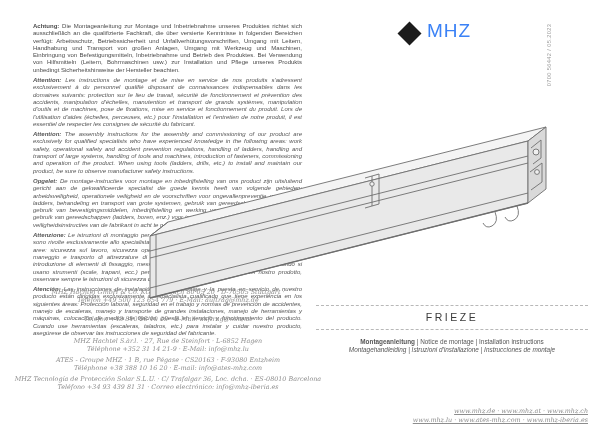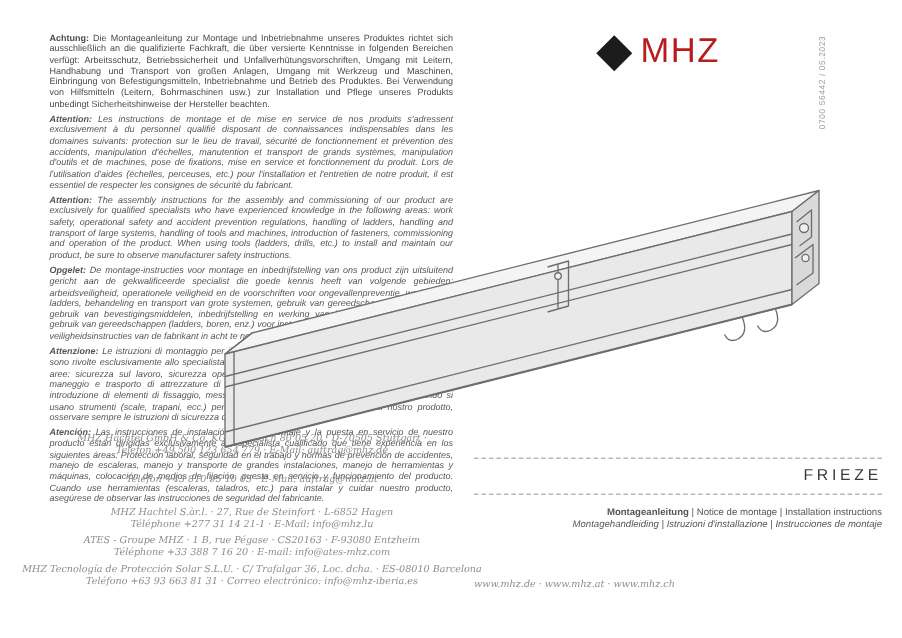--- a/index.html
+++ b/index.html
@@ -12,58 +12,58 @@
   .notice{margin:0 0 3px 0;font-size:6px;line-height:7.3px;text-align:justify;color:#4a4a4a;}
   .notice .lead{font-weight:bold;}
   .notice.it{font-style:italic;color:#555555;}
   
   .addresses{position:absolute;left:10px;top:289px;width:316px;text-align:center;}
   .addr{margin:0 0 3.2px 0;font-family:"DejaVu Serif",serif;font-style:italic;
         font-size:6.4px;line-height:7.9px;color:#8d8d8d;}
   
   .logo{position:absolute;left:401px;top:20px;display:flex;align-items:center;}
   .diamond{width:17px;height:17px;background:#1c1c1c;transform:rotate(45deg);margin:4px 9px 0 0;}
-  .brand{font-size:23px;letter-spacing:1px;color:#b91c1c;font-weight:500;}
+  .brand{font-size:19px;letter-spacing:1px;color:#3b82f6;font-weight:500;}
   
   .docnum{position:absolute;left:513px;top:52px;width:72px;text-align:center;
           transform:rotate(-90deg);font-size:5.6px;color:#9a9a9a;letter-spacing:.4px;}
   
   .drawing{position:absolute;left:143px;top:100px;}
   
-  .frieze-box{position:absolute;left:316px;top:305px;width:272px;text-align:right;}
+  .frieze-box{position:absolute;left:316px;top:305px;width:272px;text-align:center;}
   .frieze-title{border-top:1px dashed #b8b8b8;border-bottom:1px dashed #b8b8b8;
                 padding:5px 0 6px 0;font-size:10.5px;letter-spacing:2.5px;color:#3a3a3a;}
   .subtitles{margin-top:8px;font-size:6.4px;line-height:8.4px;color:#565656;}
   .subtitles .b{font-weight:bold;}
   .subtitles .line2{font-style:italic;}
-  .websites{position:absolute;left:316px;top:385px;width:272px;text-align:left;
+  .websites{position:absolute;left:316px;top:407px;width:272px;text-align:right;
             font-family:"DejaVu Serif",serif;font-style:italic;font-size:6.4px;
-            line-height:8.6px;color:#8d8d8d;}
+            line-height:8.6px;color:#8d8d8d;text-decoration:underline;}
 </style>
 </head>
 <body>
 
 <div class="page">
 
   <div class="notices">
     <p class="notice"><span class="lead">Achtung:</span> <span>Die Montageanleitung zur Montage und Inbetriebnahme unseres Produktes richtet sich ausschließlich an die qualifizierte Fachkraft, die über versierte Kenntnisse in folgenden Bereichen verfügt: Arbeitsschutz, Betriebssicherheit und Unfallverhütungsvorschriften, Umgang mit Leitern, Handhabung und Transport von großen Anlagen, Umgang mit Werkzeug und Maschinen, Einbringung von Befestigungsmitteln, Inbetriebnahme und Betrieb des Produktes. Bei Verwendung von Hilfsmitteln (Leitern, Bohrmaschinen usw.) zur Installation und Pflege unseres Produkts unbedingt Sicherheitshinweise der Hersteller beachten.</span></p>
     <p class="notice it"><span class="lead">Attention:</span> <span>Les instructions de montage et de mise en service de nos produits s'adressent exclusivement à du personnel qualifié disposant de connaissances indispensables dans les domaines suivants: protection sur le lieu de travail, sécurité de fonctionnement et prévention des accidents, manipulation d'échelles, manutention et transport de grands systèmes, manipulation d'outils et de machines, pose de fixations, mise en service et fonctionnement du produit. Lors de l'utilisation d'aides (échelles, perceuses, etc.) pour l'installation et l'entretien de notre produit, il est essentiel de respecter les consignes de sécurité du fabricant.</span></p>
     <p class="notice it"><span class="lead">Attention:</span> <span>The assembly instructions for the assembly and commissioning of our product are exclusively for qualified specialists who have experienced knowledge in the following areas: work safety, operational safety and accident prevention regulations, handling of ladders, handling and transport of large systems, handling of tools and machines, introduction of fasteners, commissioning and operation of the product. When using tools (ladders, drills, etc.) to install and maintain our product, be sure to observe manufacturer safety instructions.</span></p>
     <p class="notice it"><span class="lead">Opgelet:</span> <span>De montage-instructies voor montage en inbedrijfstelling van ons product zijn uitsluitend gericht aan de gekwalificeerde specialist die goede kennis heeft van volgende gebieden: arbeidsveiligheid, operationele veiligheid en de voorschriften voor ongevallenpreventie, werken met ladders, behandeling en transport van grote systemen, gebruik van gereedschappen en machines, gebruik van bevestigingsmiddelen, inbedrijfstelling en werking van het product. Gelieve bij het gebruik van gereedschappen (ladders, boren, enz.) voor installatie en onderhoud van ons product de veiligheidsinstructies van de fabrikant in acht te nemen.</span></p>
     <p class="notice it"><span class="lead">Attenzione:</span> <span>Le istruzioni di montaggio per il montaggio e la messa in servizio del nostro prodotto sono rivolte esclusivamente allo specialista qualificato, con conoscenze approfondite nelle seguenti aree: sicurezza sul lavoro, sicurezza operativa e norme antinfortunistiche, maneggio di scale, maneggio e trasporto di attrezzature di grandi dimensioni, maneggio di utensili e macchine, introduzione di elementi di fissaggio, messa in servizio e funzionamento del prodotto. Quando si usano strumenti (scale, trapani, ecc.) per l'installazione e la manutenzione del nostro prodotto, osservare sempre le istruzioni di sicurezza del produttore.</span></p>
     <p class="notice it"><span class="lead">Atención:</span> <span>Las instrucciones de instalación para el montaje y la puesta en servicio de nuestro producto están dirigidas exclusivamente al especialista cualificado que tiene experiencia en los siguientes áreas: Protección laboral, seguridad en el trabajo y normas de prevención de accidentes, manejo de escaleras, manejo y transporte de grandes instalaciones, manejo de herramientas y máquinas, colocación de medios de fijación, puesta en servicio y funcionamiento del producto. Cuando use herramientas (escaleras, taladros, etc.) para instalar y cuidar nuestro producto, asegúrese de observar las instrucciones de seguridad del fabricante.</span></p>
   </div>
 
   <div class="addresses">
     <p class="addr"><span>MHZ Hachtel GmbH &amp; Co. KG · Postfach 80 05 20 · D-70505 Stuttgart ·</span><br><span>Telefon +49 500 123 654 779 · E-Mail: auftrag@mhz.de</span></p>
     <p class="addr"><br><span>Telefon +43 810 95 10 05 · E-Mail: auftrag@mhz.at</span></p>
     <p class="addr"><br></p>
-    <p class="addr"><span>MHZ Hachtel S.àr.l. · 27, Rue de Steinfort · L-6852 Hagen</span><br><span>Téléphone +277 31 14 21-1 · E-Mail: info@mhz.lu</span></p>
-    <p class="addr"><span>ATES - Groupe MHZ · 1 B, rue Pégase · CS20163 · F-93080 Entzheim</span><br><span>Téléphone +33 388 7 16 20 · E-mail: info@ates-mhz.com</span></p>
-    <p class="addr"><span>MHZ Tecnología de Protección Solar S.L.U. · C/ Trafalgar 36, Loc. dcha. · ES-08010 Barcelona</span><br><span>Teléfono +63 93 663 81 31 · Correo electrónico: info@mhz-iberia.es</span></p>
+    <p class="addr"><span>MHZ Hachtel S.àr.l. · 27, Rue de Steinfort · L-6852 Hagen</span><br><span>Téléphone +352 31 14 21-9 · E-Mail: info@mhz.lu</span></p>
+    <p class="addr"><span>ATES - Groupe MHZ · 1 B, rue Pégase · CS20163 · F-93080 Entzheim</span><br><span>Téléphone +38 388 10 16 20 · E-mail: info@ates-mhz.com</span></p>
+    <p class="addr"><span>MHZ Tecnología de Protección Solar S.L.U. · C/ Trafalgar 36, Loc. dcha. · ES-08010 Barcelona</span><br><span>Teléfono +34 93 439 81 31 · Correo electrónico: info@mhz-iberia.es</span></p>
   </div>
 
   <div class="logo">
     <span class="diamond"></span>
     <span class="brand">MHZ</span>
   </div>
 
   <div class="docnum">0700 56442 / 05.2023</div>
 
   <div class="drawing">
@@ -103,15 +103,16 @@
   <div class="frieze-box">
     <div class="frieze-title">FRIEZE</div>
     <div class="subtitles">
       <div><span class="b">Montageanleitung</span><span> | Notice de montage | Installation instructions</span></div>
       <div class="line2">Montagehandleiding | Istruzioni d'installazione | Instrucciones de montaje</div>
     </div>
   </div>
 
   <div class="websites">
     <div>www.mhz.de · www.mhz.at · www.mhz.ch</div>
+    <div>www.mhz.lu · www.ates-mhz.com · www.mhz-iberia.es</div>
   </div>
 
 </div>
 
 </body></html>

